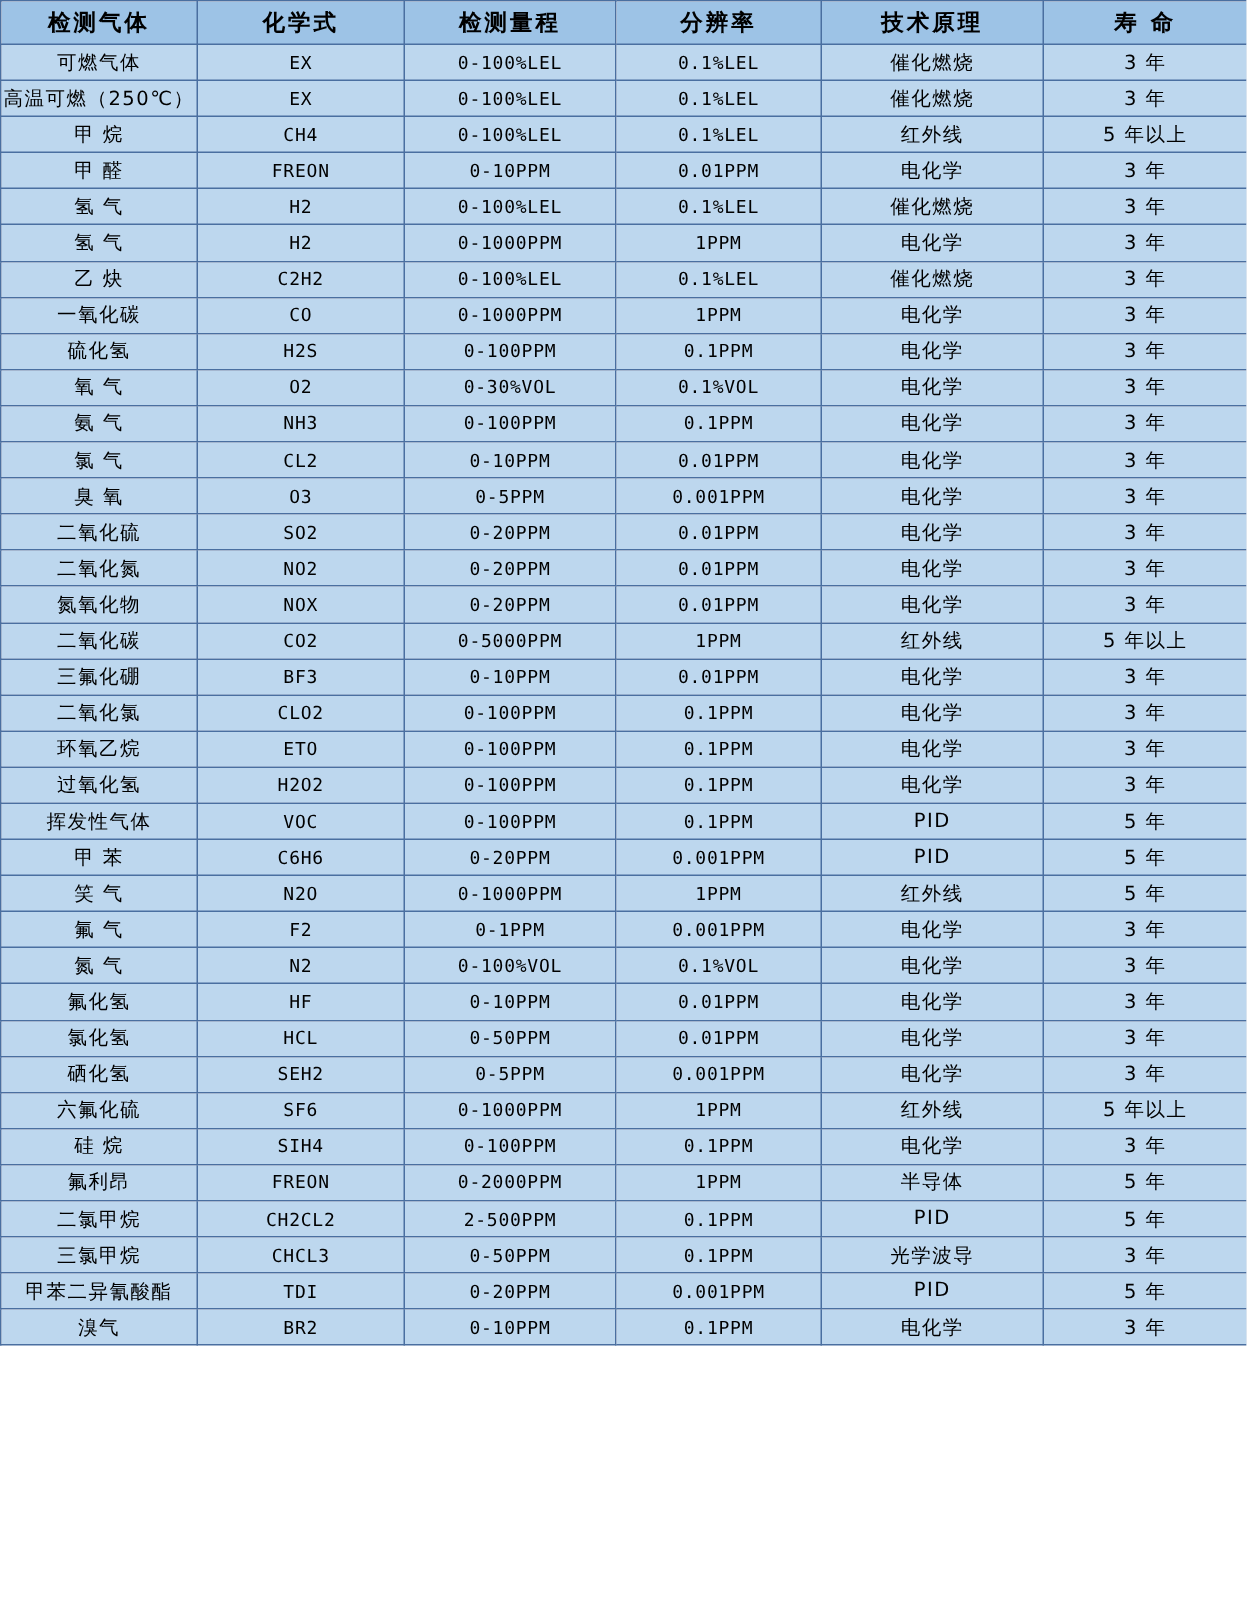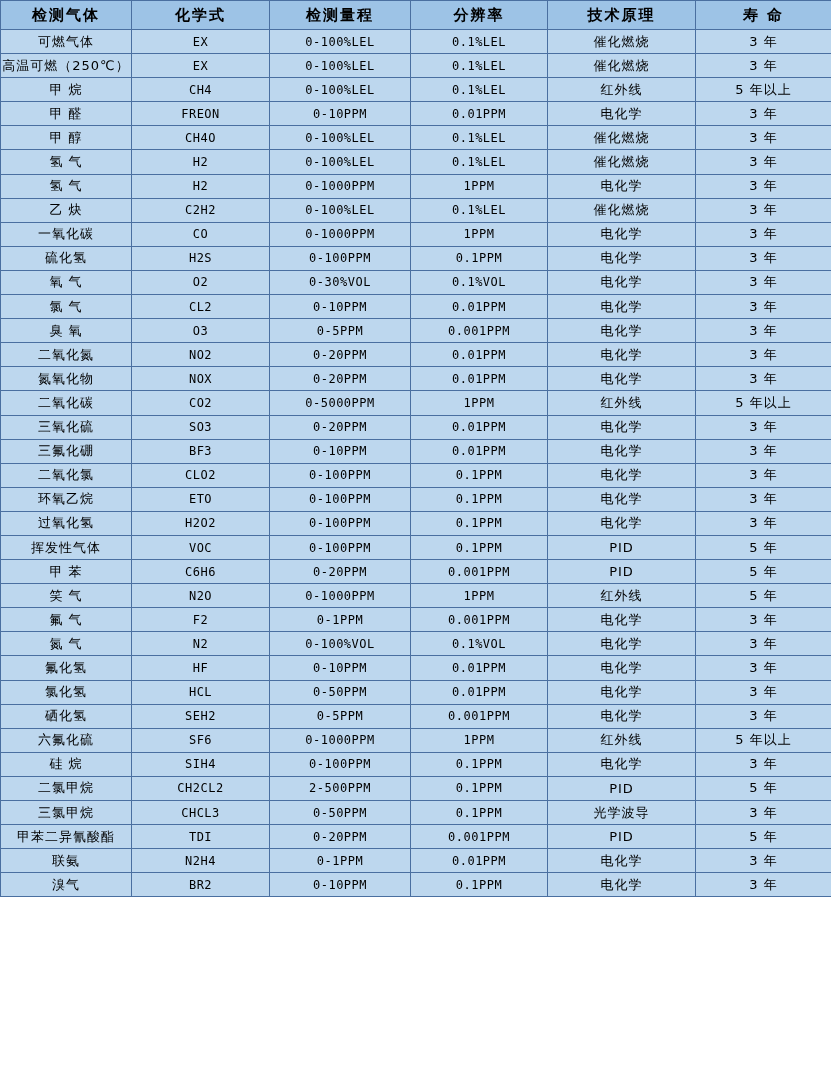--- a/index.html
+++ b/index.html
@@ -111,28 +111,20 @@
         </tr>
         <tr>
           <td class="cn">甲 醛</td>
           <td class="mono">FREON</td>
           <td class="mono">0-10PPM</td>
           <td class="mono">0.01PPM</td>
           <td class="cn">电化学</td>
           <td class="cn">3 年</td>
         </tr>
         <tr>
-          <td class="cn">甲 醇</td>
-          <td class="mono">CH4O</td>
-          <td class="mono">0-100%LEL</td>
-          <td class="mono">0.1%LEL</td>
-          <td class="cn">催化燃烧</td>
-          <td class="cn">3 年</td>
-        </tr>
-        <tr>
           <td class="cn">氢 气</td>
           <td class="mono">H2</td>
           <td class="mono">0-100%LEL</td>
           <td class="mono">0.1%LEL</td>
           <td class="cn">催化燃烧</td>
           <td class="cn">3 年</td>
         </tr>
         <tr>
           <td class="cn">氢 气</td>
           <td class="mono">H2</td>
@@ -167,36 +159,52 @@
         </tr>
         <tr>
           <td class="cn">氧 气</td>
           <td class="mono">O2</td>
           <td class="mono">0-30%VOL</td>
           <td class="mono">0.1%VOL</td>
           <td class="cn">电化学</td>
           <td class="cn">3 年</td>
         </tr>
         <tr>
+          <td class="cn">氨 气</td>
+          <td class="mono">NH3</td>
+          <td class="mono">0-100PPM</td>
+          <td class="mono">0.1PPM</td>
+          <td class="cn">电化学</td>
+          <td class="cn">3 年</td>
+        </tr>
+        <tr>
           <td class="cn">氯 气</td>
           <td class="mono">CL2</td>
           <td class="mono">0-10PPM</td>
           <td class="mono">0.01PPM</td>
           <td class="cn">电化学</td>
           <td class="cn">3 年</td>
         </tr>
         <tr>
           <td class="cn">臭 氧</td>
           <td class="mono">O3</td>
           <td class="mono">0-5PPM</td>
           <td class="mono">0.001PPM</td>
           <td class="cn">电化学</td>
           <td class="cn">3 年</td>
         </tr>
         <tr>
+          <td class="cn">二氧化硫</td>
+          <td class="mono">SO2</td>
+          <td class="mono">0-20PPM</td>
+          <td class="mono">0.01PPM</td>
+          <td class="cn">电化学</td>
+          <td class="cn">3 年</td>
+        </tr>
+        <tr>
           <td class="cn">二氧化氮</td>
           <td class="mono">NO2</td>
           <td class="mono">0-20PPM</td>
           <td class="mono">0.01PPM</td>
           <td class="cn">电化学</td>
           <td class="cn">3 年</td>
         </tr>
         <tr>
           <td class="cn">氮氧化物</td>
           <td class="mono">NOX</td>
@@ -205,28 +213,20 @@
           <td class="cn">电化学</td>
           <td class="cn">3 年</td>
         </tr>
         <tr>
           <td class="cn">二氧化碳</td>
           <td class="mono">CO2</td>
           <td class="mono">0-5000PPM</td>
           <td class="mono">1PPM</td>
           <td class="cn">红外线</td>
           <td class="cn">5 年以上</td>
-        </tr>
-        <tr>
-          <td class="cn">三氧化硫</td>
-          <td class="mono">SO3</td>
-          <td class="mono">0-20PPM</td>
-          <td class="mono">0.01PPM</td>
-          <td class="cn">电化学</td>
-          <td class="cn">3 年</td>
         </tr>
         <tr>
           <td class="cn">三氟化硼</td>
           <td class="mono">BF3</td>
           <td class="mono">0-10PPM</td>
           <td class="mono">0.01PPM</td>
           <td class="cn">电化学</td>
           <td class="cn">3 年</td>
         </tr>
         <tr>
@@ -327,20 +327,28 @@
         </tr>
         <tr>
           <td class="cn">硅 烷</td>
           <td class="mono">SIH4</td>
           <td class="mono">0-100PPM</td>
           <td class="mono">0.1PPM</td>
           <td class="cn">电化学</td>
           <td class="cn">3 年</td>
         </tr>
         <tr>
+          <td class="cn">氟利昂</td>
+          <td class="mono">FREON</td>
+          <td class="mono">0-2000PPM</td>
+          <td class="mono">1PPM</td>
+          <td class="cn">半导体</td>
+          <td class="cn">5 年</td>
+        </tr>
+        <tr>
           <td class="cn">二氯甲烷</td>
           <td class="mono">CH2CL2</td>
           <td class="mono">2-500PPM</td>
           <td class="mono">0.1PPM</td>
           <td class="cn">PID</td>
           <td class="cn">5 年</td>
         </tr>
         <tr>
           <td class="cn">三氯甲烷</td>
           <td class="mono">CHCL3</td>
@@ -349,28 +357,20 @@
           <td class="cn">光学波导</td>
           <td class="cn">3 年</td>
         </tr>
         <tr>
           <td class="cn">甲苯二异氰酸酯</td>
           <td class="mono">TDI</td>
           <td class="mono">0-20PPM</td>
           <td class="mono">0.001PPM</td>
           <td class="cn">PID</td>
           <td class="cn">5 年</td>
-        </tr>
-        <tr>
-          <td class="cn">联氨</td>
-          <td class="mono">N2H4</td>
-          <td class="mono">0-1PPM</td>
-          <td class="mono">0.01PPM</td>
-          <td class="cn">电化学</td>
-          <td class="cn">3 年</td>
         </tr>
         <tr>
           <td class="cn">溴气</td>
           <td class="mono">BR2</td>
           <td class="mono">0-10PPM</td>
           <td class="mono">0.1PPM</td>
           <td class="cn">电化学</td>
           <td class="cn">3 年</td>
         </tr>
       </tbody>

